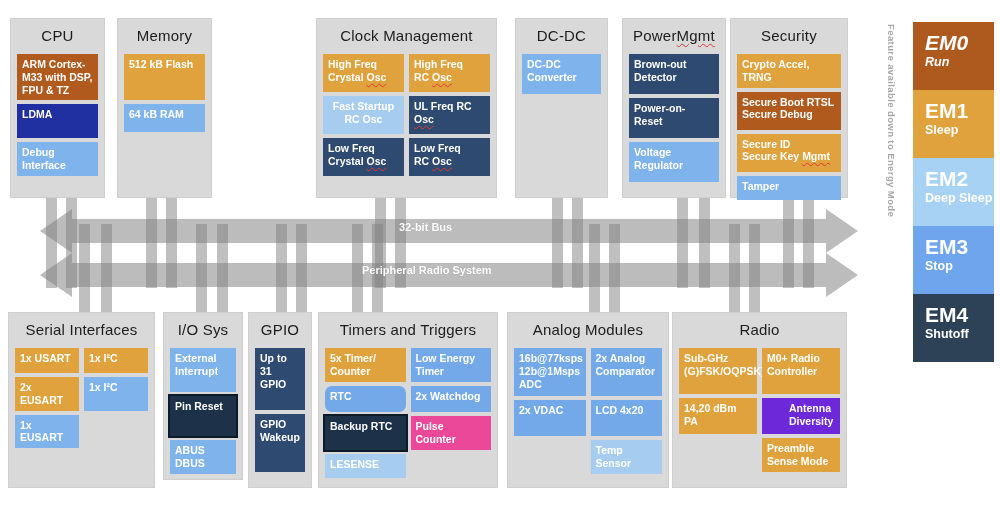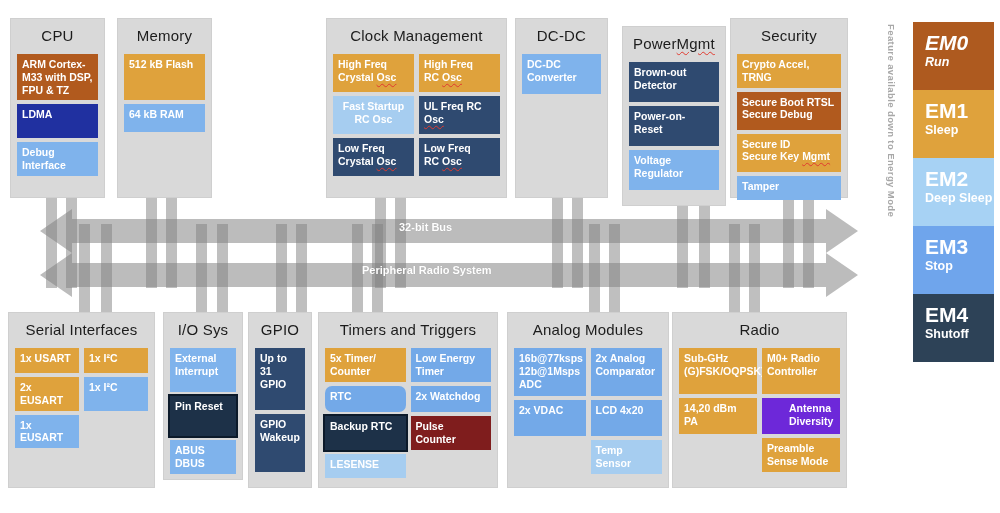--- a/index.html
+++ b/index.html
@@ -31,23 +31,23 @@
   .cell.half{width:calc(50% - 2.5px);}
   .cell.right{width:calc(50% - 2.5px);margin-left:auto;}
   .cell.outlined{box-shadow:0 0 0 2px #0c1a2a;}
   .sq{
     text-decoration-line:underline;text-decoration-style:wavy;
     text-decoration-color:#e03a2f;text-decoration-thickness:1px;text-underline-offset:2px;
   }
   
   #block-cpu{left:10px;top:18px;width:95px;height:180px;}
   #block-memory{left:117px;top:18px;width:95px;height:180px;}
-  #block-clock{left:326px;top:18px;width:181px;height:180px;}
+  #block-clock{left:316px;top:18px;width:181px;height:180px;}
   #block-dcdc{left:515px;top:18px;width:93px;height:180px;}
-  #block-power{left:622px;top:18px;width:104px;height:180px;margin-top:8px;}
+  #block-power{left:622px;top:18px;width:104px;height:180px;}
   #block-security{left:730px;top:18px;width:118px;height:180px;}
   
   #block-serial{left:8px;top:312px;width:147px;height:176px;}
   #block-iosys{left:163px;top:312px;width:80px;height:168px;}
   #block-gpio{left:248px;top:312px;width:64px;height:176px;}
   #block-timers{left:318px;top:312px;width:180px;height:176px;}
   #block-analog{left:507px;top:312px;width:162px;height:176px;}
   #block-radio{left:672px;top:312px;width:175px;height:176px;}
   
   #em-sidebar{position:absolute;left:913px;top:22px;width:81px;z-index:1;}
@@ -172,21 +172,21 @@
         </div>
       </div>
       <div class="block" id="block-timers">
         <div class="block-title">Timers and Triggers</div>
         <div class="cells">
           <div class="cell half" style="background: rgb(223, 162, 60); min-height: 34px;">5x Timer/<br>Counter</div>
           <div class="cell half" style="background: rgb(115, 169, 232); min-height: 34px;">Low Energy<br>Timer</div>
           <div class="cell half" style="background: rgb(115, 169, 232); min-height: 26px; border-radius: 7px;">RTC</div>
           <div class="cell half" style="background: rgb(115, 169, 232); min-height: 26px;">2x Watchdog</div>
           <div class="cell half outlined" style="background: rgb(29, 49, 72); min-height: 28px;">Backup RTC</div>
-          <div class="cell half" style="background: #7f1d1d; min-height: 28px;">Pulse Counter</div>
+          <div class="cell half" style="background: #ec4899; min-height: 28px;">Pulse Counter</div>
           <div class="cell half" style="background: rgb(166, 205, 240); min-height: 24px;">LESENSE</div>
         </div>
       </div>
       <div class="block" id="block-analog">
         <div class="block-title">Analog Modules</div>
         <div class="cells">
           <div class="cell half" style="background: rgb(115, 169, 232); min-height: 48px;">16b@77ksps<br>12b@1Msps<br>ADC</div>
           <div class="cell half" style="background: rgb(115, 169, 232); min-height: 48px;">2x Analog<br>Comparator</div>
           <div class="cell half" style="background: rgb(115, 169, 232); min-height: 36px;">2x VDAC</div>
           <div class="cell half" style="background: rgb(115, 169, 232); min-height: 36px;">LCD 4x20</div>

